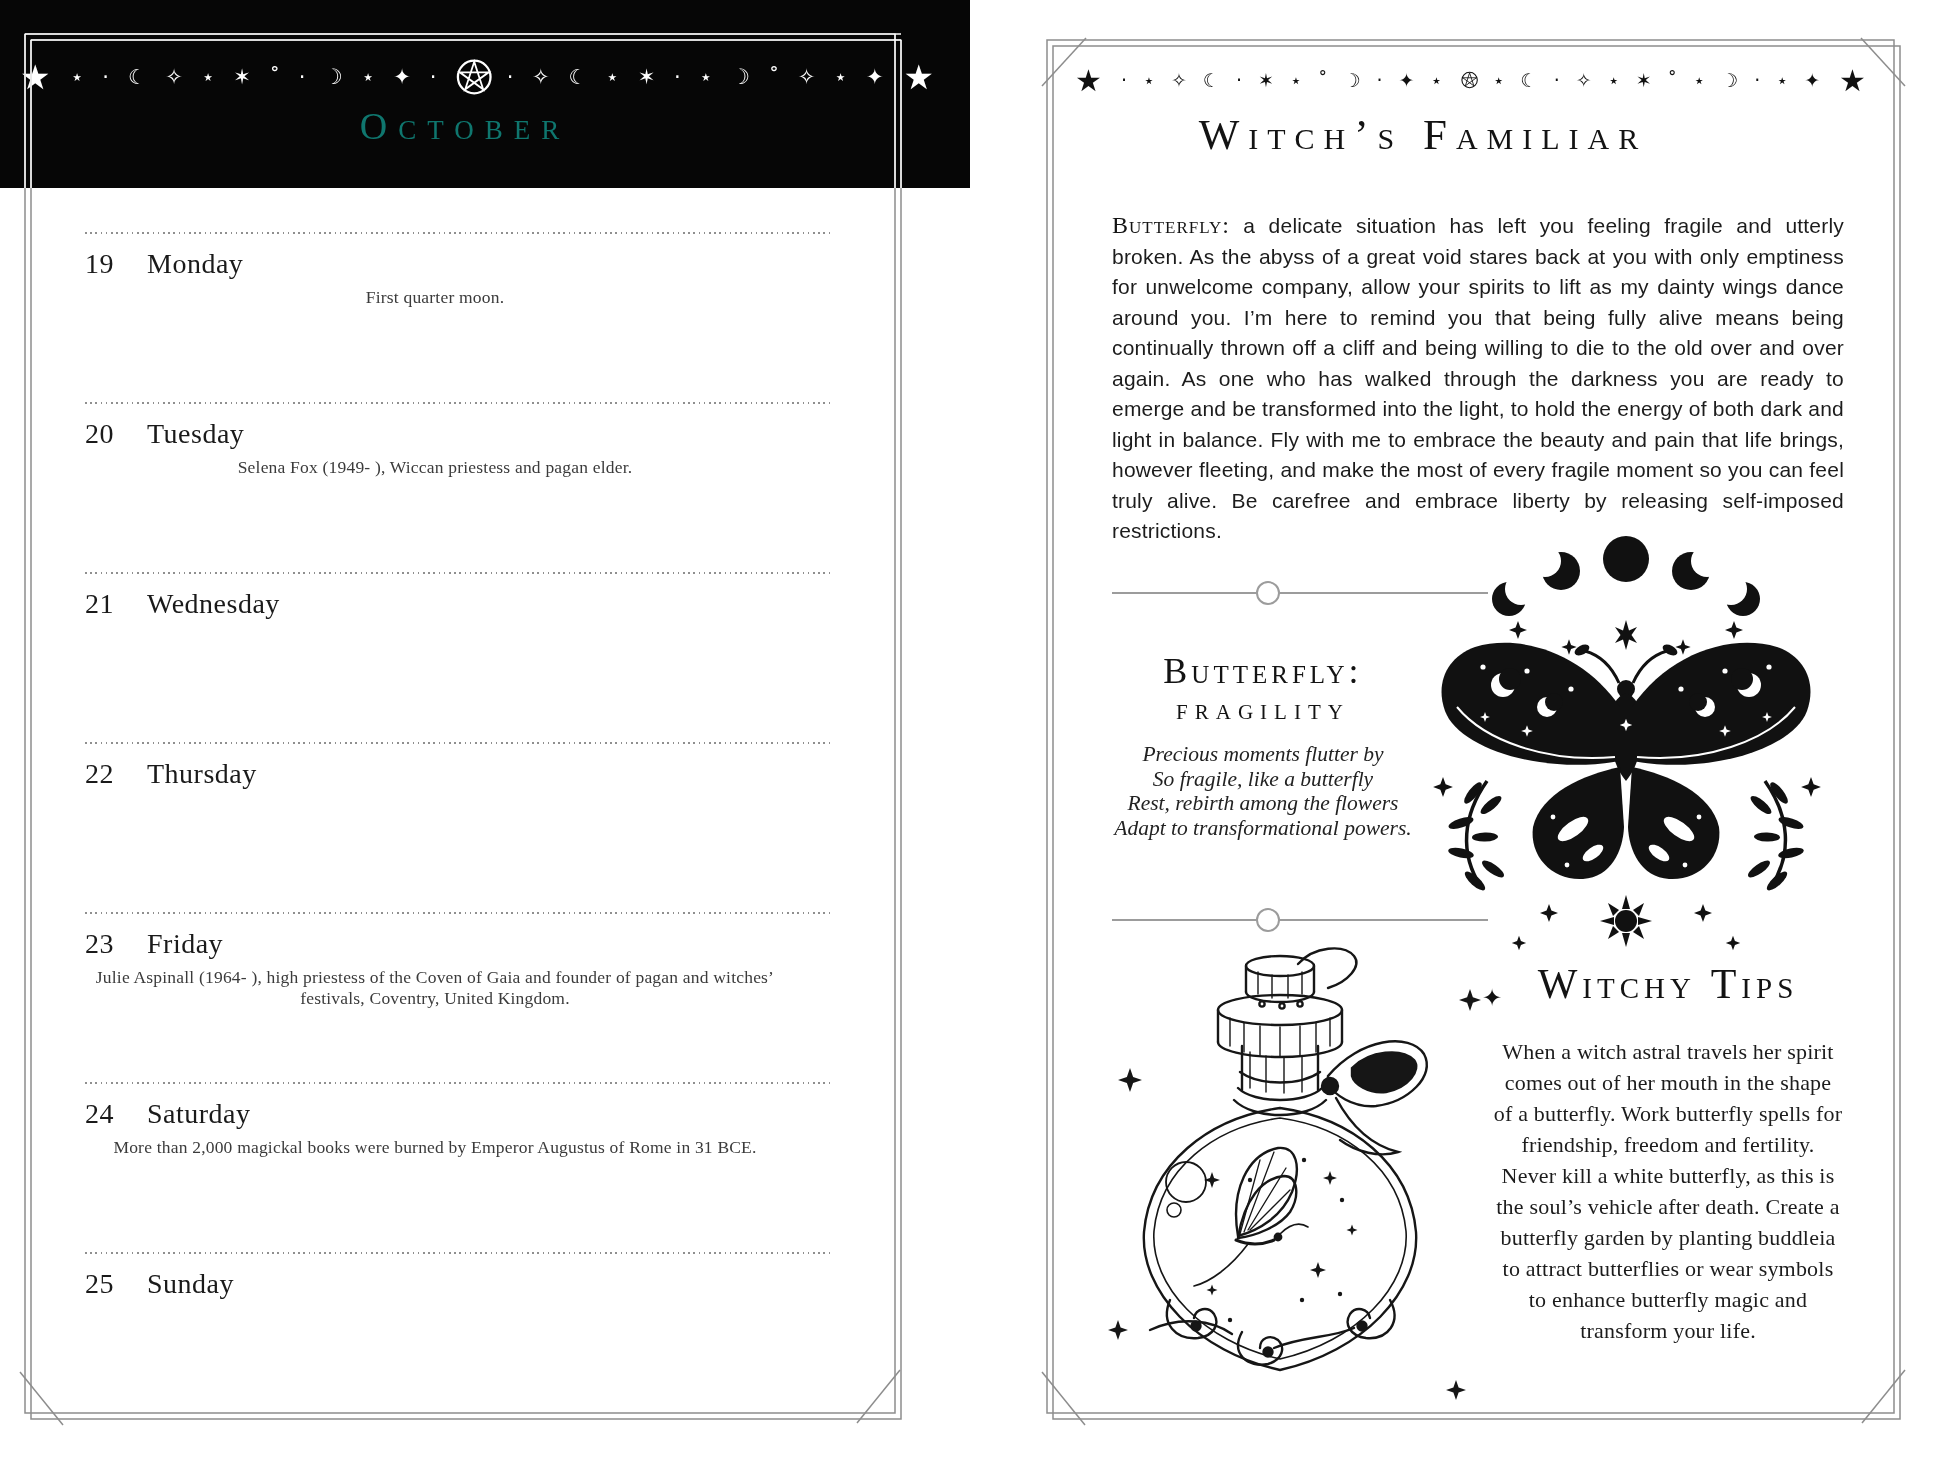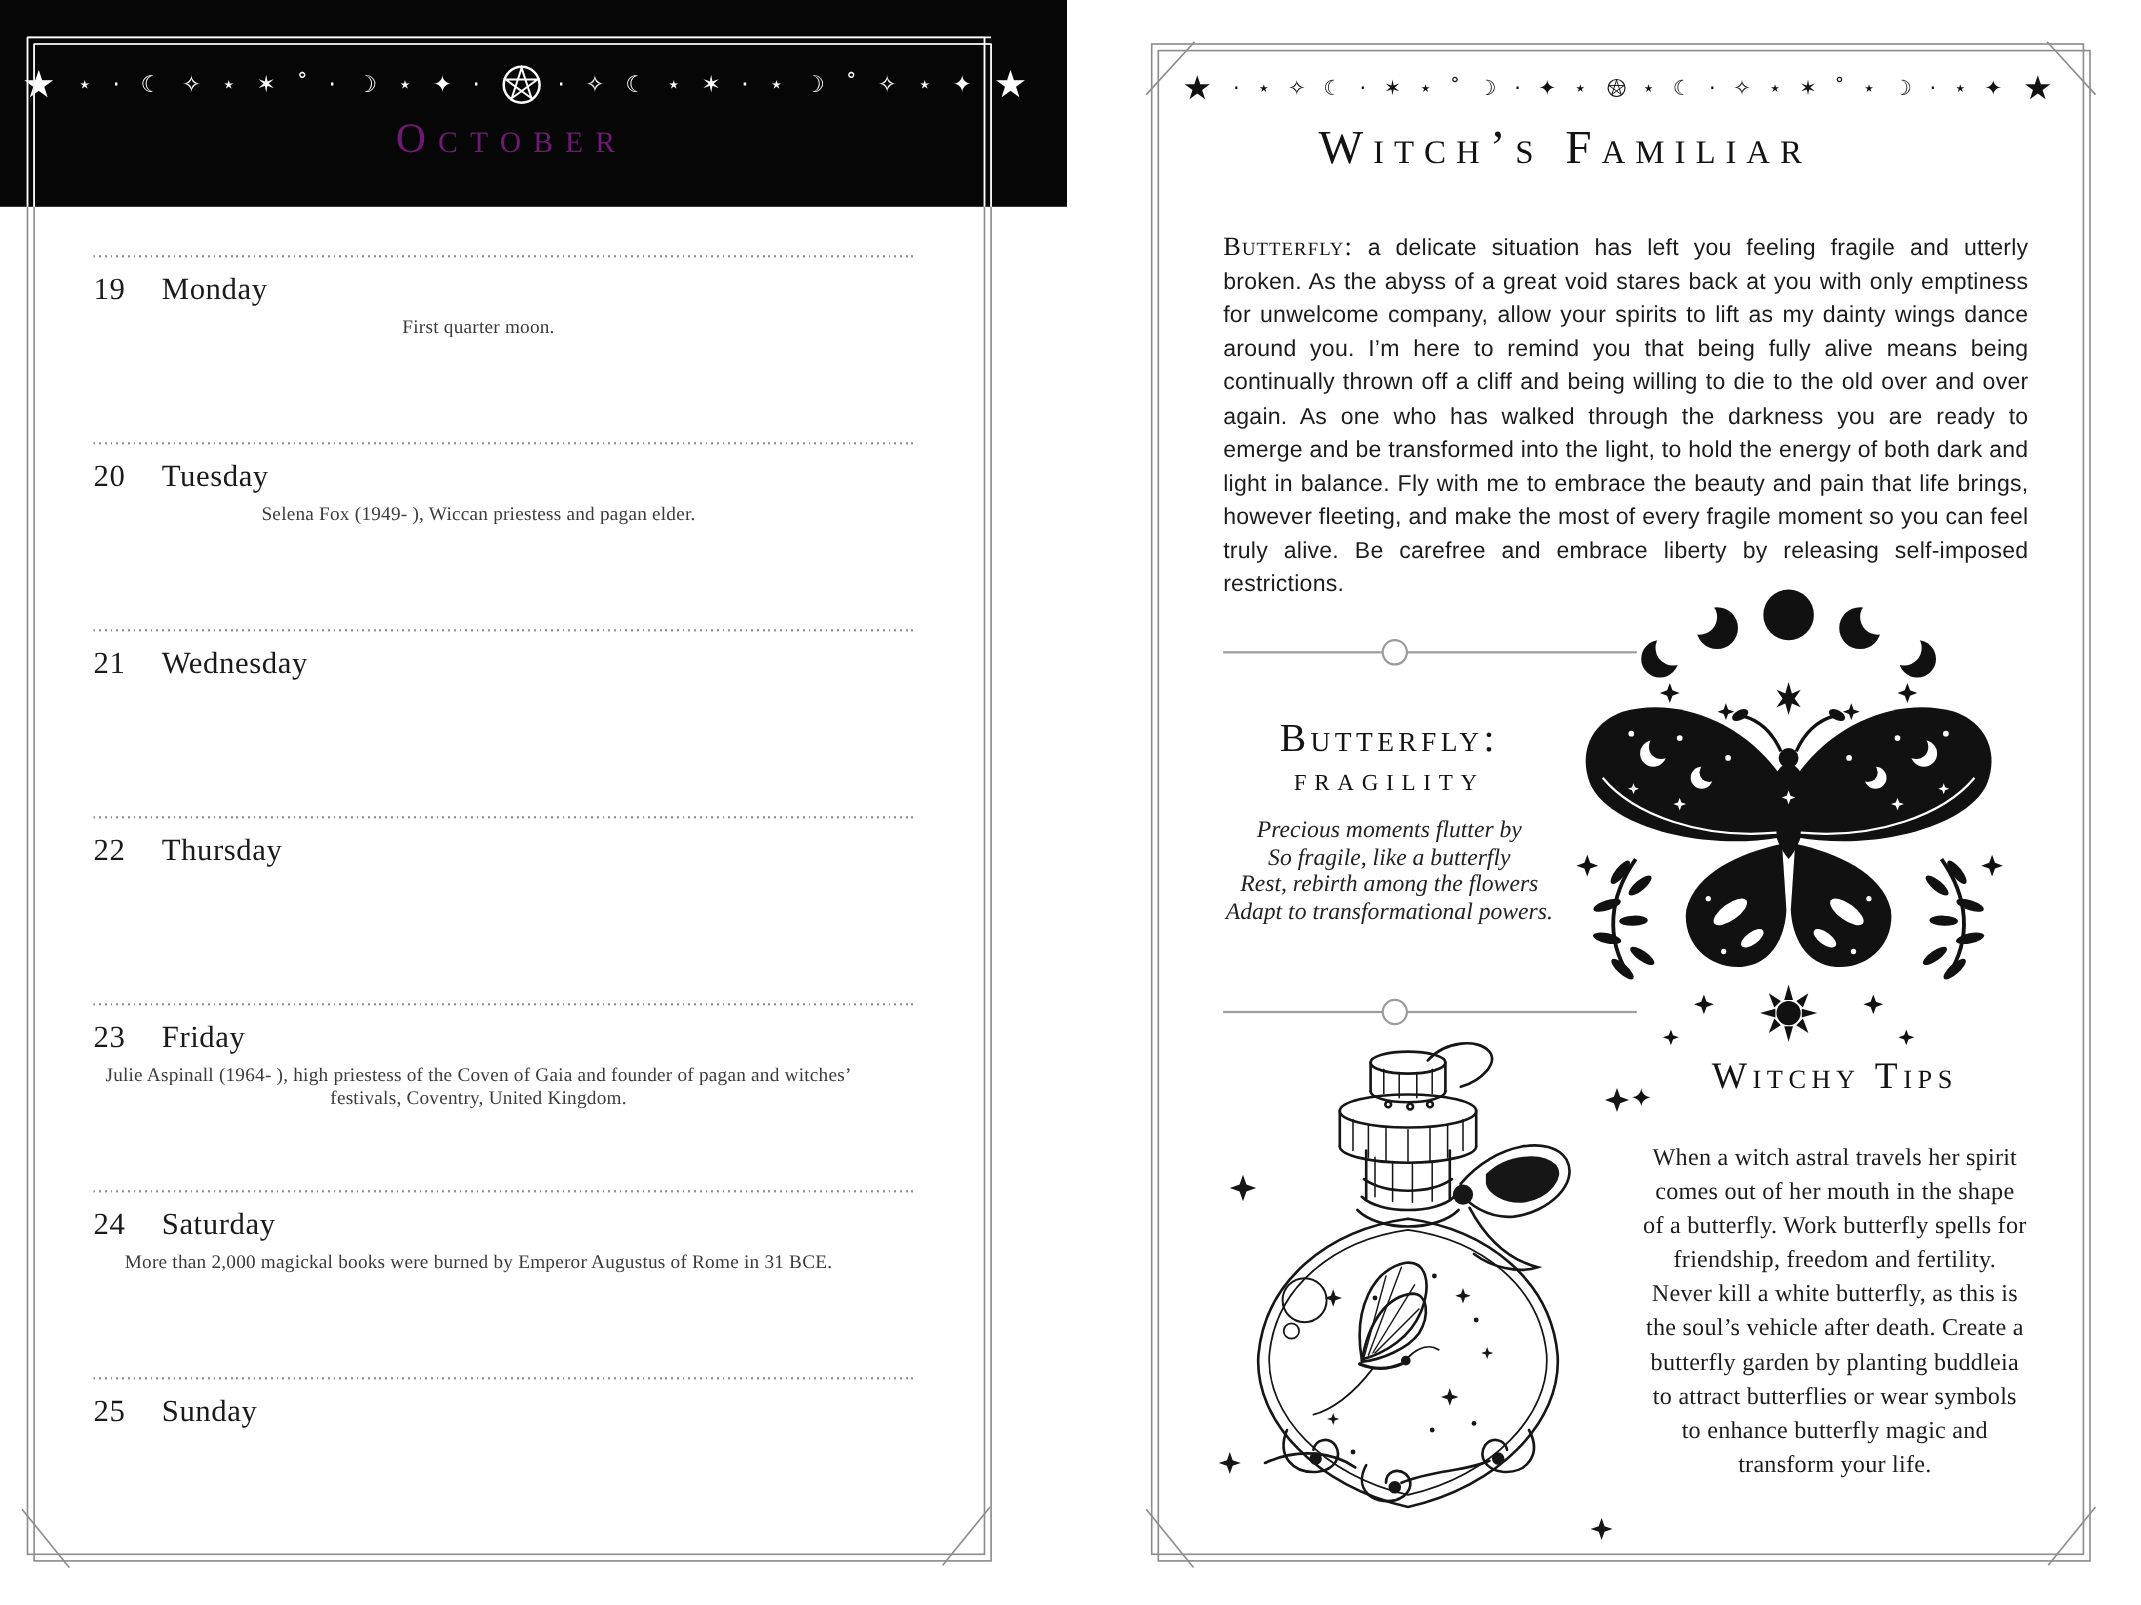--- a/index.html
+++ b/index.html
@@ -6,21 +6,21 @@
   #canvas{position:relative;width:1946px;height:1459px;background:#ffffff;overflow:hidden;
           font-family:"Liberation Serif", serif;color:#141414;}
   .abs{position:absolute;}
 
   
   #banner{left:0;top:0;width:970px;height:188px;background:#060606;}
   .deco-row{display:flex;align-items:center;justify-content:center;gap:14px;white-space:nowrap;
             font-family:"DejaVu Sans", sans-serif;}
   #banner-deco{left:20px;top:46px;width:920px;height:62px;color:#ffffff;font-size:21px;letter-spacing:6px;}
   #banner-deco .big-star{font-size:34px;}
-  #month-title{left:0px;top:104px;width:930px;text-align:center;color:#701a75;
+  #month-title{left:0px;top:104px;width:930px;text-align:center;color:#0f766e;
                font-variant:small-caps;font-size:38px;letter-spacing:11px;}
 
   
   .entry{position:absolute;left:85px;width:745px;}
   .dotline{height:2px;width:745px;
            background-image:repeating-linear-gradient(to right,#8f8f8f 0 1.6px,transparent 1.6px 5.2px);}
   .day-head{margin-top:14px;font-size:28px;color:#1a1a1a;letter-spacing:0.5px;}
   .day-head .num{display:inline-block;min-width:40px;}
   .day-head .day{margin-left:22px;margin-top:12px;}
   .note{margin-top:7px;font-size:17.5px;line-height:21px;color:#3b3b3b;width:700px;letter-spacing:0.2px;text-align:center;}
@@ -41,21 +41,21 @@
 
   #sec-head1{left:1088px;top:650px;width:350px;text-align:center;font-variant:small-caps;
              font-size:36px;letter-spacing:4px;color:#131313;}
   #sec-head2{left:1088px;top:692px;width:350px;text-align:center;font-variant:small-caps;
              font-size:30px;letter-spacing:7px;color:#131313;}
   #poem{left:1063px;top:742px;width:400px;text-align:center;font-style:italic;
         font-size:21.5px;line-height:24.5px;color:#222222;}
 
   #tips-star{left:1482px;top:984px;font-family:"DejaVu Sans",sans-serif;font-size:24px;color:#111;}
   #tips-head{left:1493px;top:960px;width:350px;text-align:center;font-variant:small-caps;
-             font-size:34px;letter-spacing:5px;color:#131313;}
+             font-size:42px;letter-spacing:5px;color:#131313;}
   #tips-body{left:1493px;top:1036px;width:350px;text-align:center;font-family:Liberation Serif, serif;
              font-size:22px;line-height:31px;color:#1c1c1c;letter-spacing:0.2px;}
 </style>
 </head>
 <body>
 
 <div id="canvas">
 
   <div>
 

